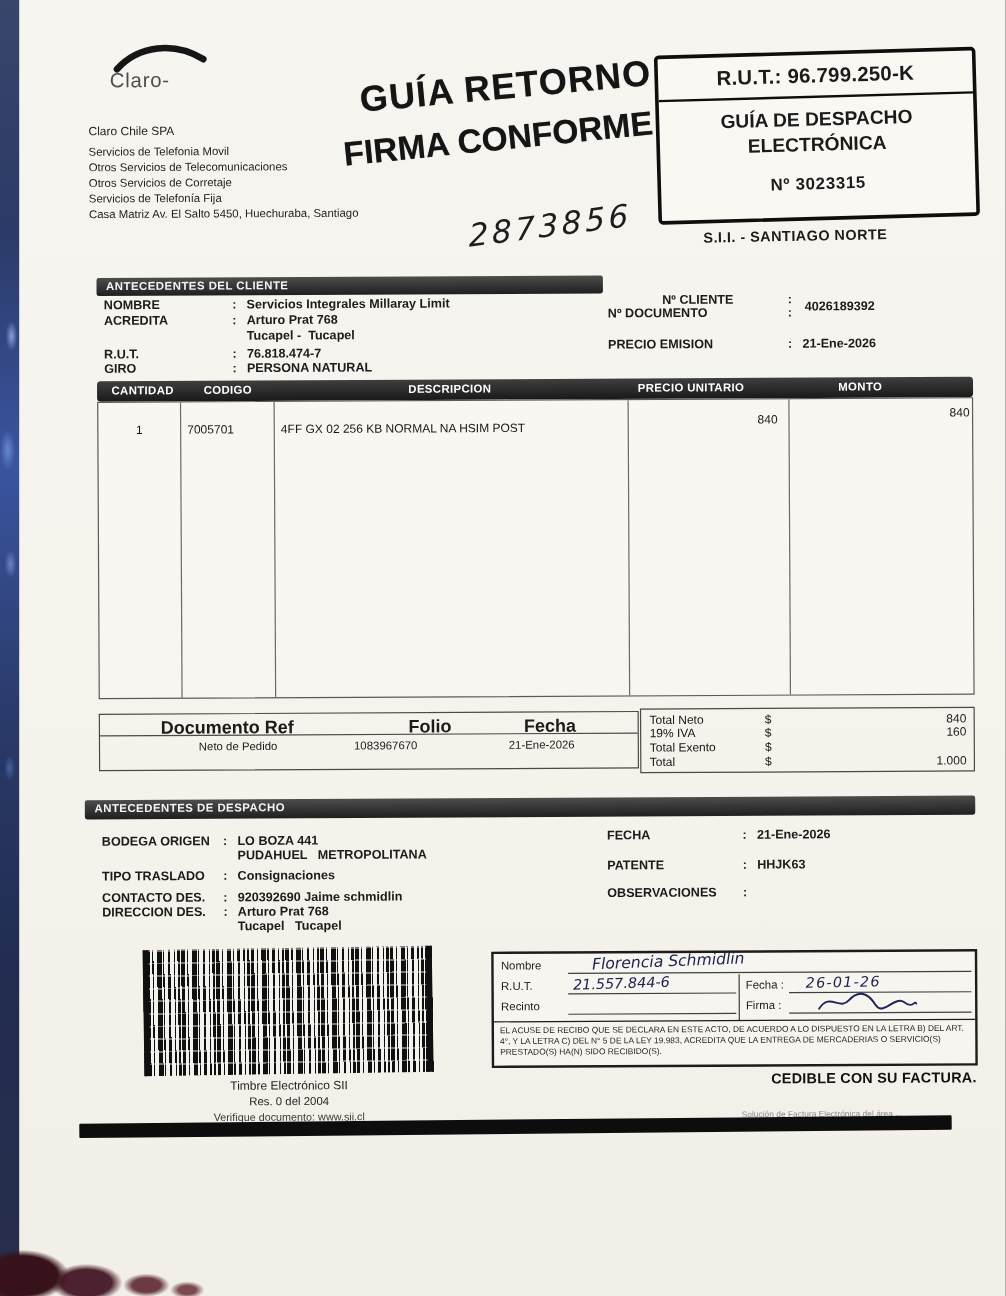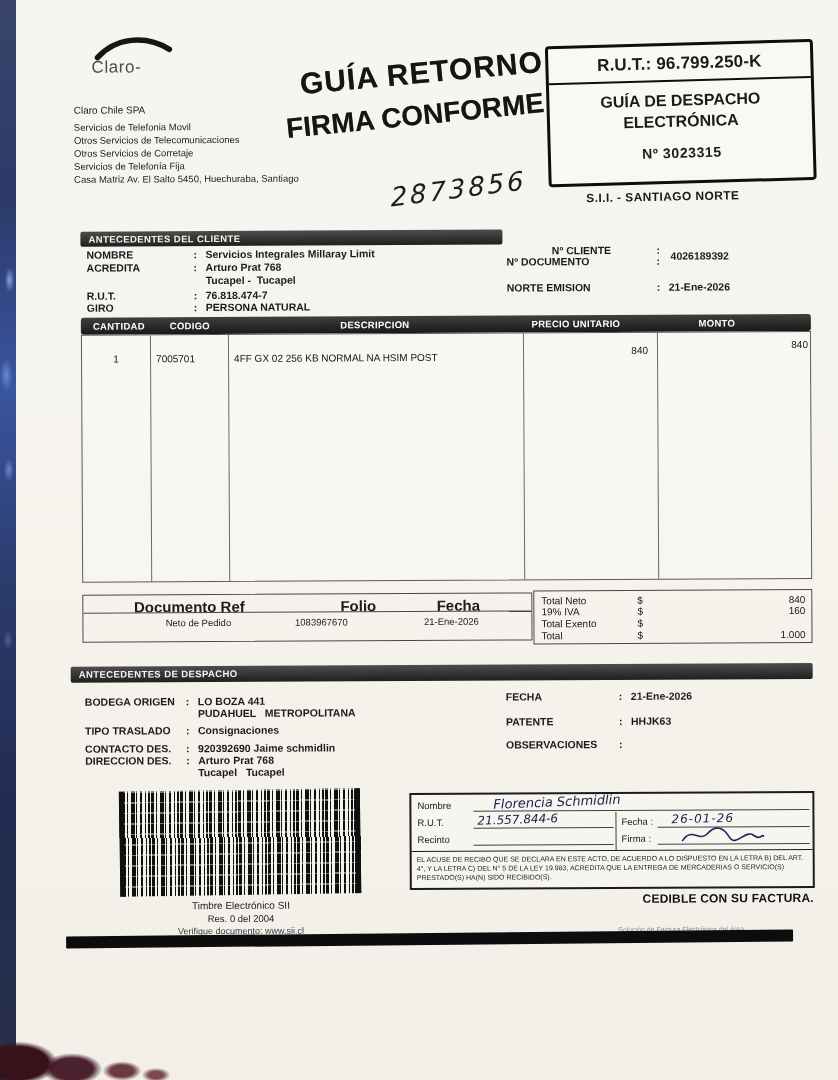--- a/index.html
+++ b/index.html
@@ -168,21 +168,21 @@
     <div class="row" style="left:508px;top:245px;">
       <span class="lbl" style="width:150px;text-align:center;">Nº CLIENTE</span>
       <span class="sep">:</span>
     </div>
     <div class="row" style="left:508px;top:256px;">
       <span class="lbl" style="width:150px;">Nº DOCUMENTO</span>
       <span class="sep">:</span>
     </div>
     <div class="abs b" style="left:672px;top:251px;font-size:10.5px;">4026189392</div>
     <div class="row" style="left:508px;top:282px;">
-      <span class="lbl" style="width:150px;">NORTE EMISION</span>
+      <span class="lbl" style="width:150px;">PRECIO EMISION</span>
       <span class="sep">:</span>
       <span class="val">21-Ene-2026</span>
     </div>
 
     <div class="tbl-head">
       <span style="left:2px;width:72px;">CANTIDAD</span>
       <span style="left:70px;width:78px;">CODIGO</span>
       <span style="left:150px;width:288px;">DESCRIPCION</span>
       <span style="left:420px;width:150px;">PRECIO UNITARIO</span>
       <span style="left:577px;width:118px;">MONTO</span>

